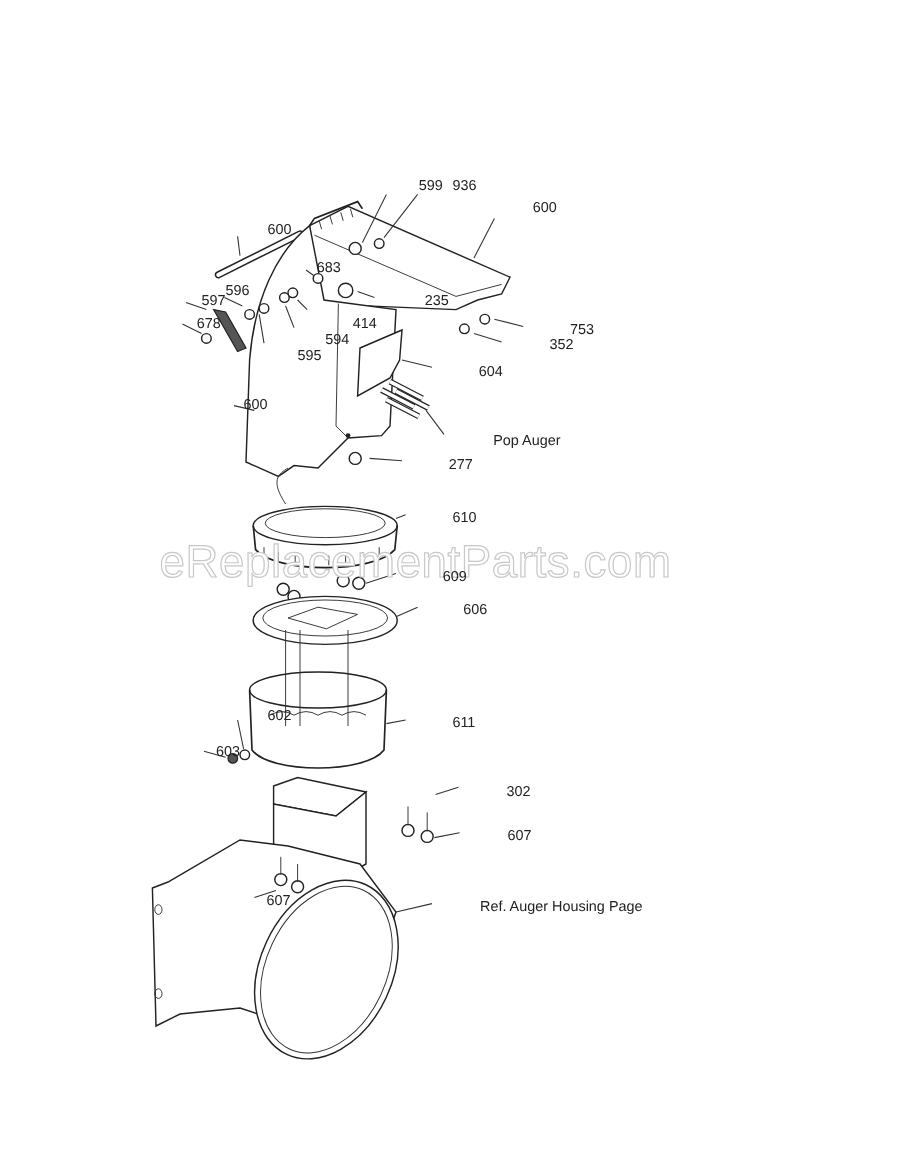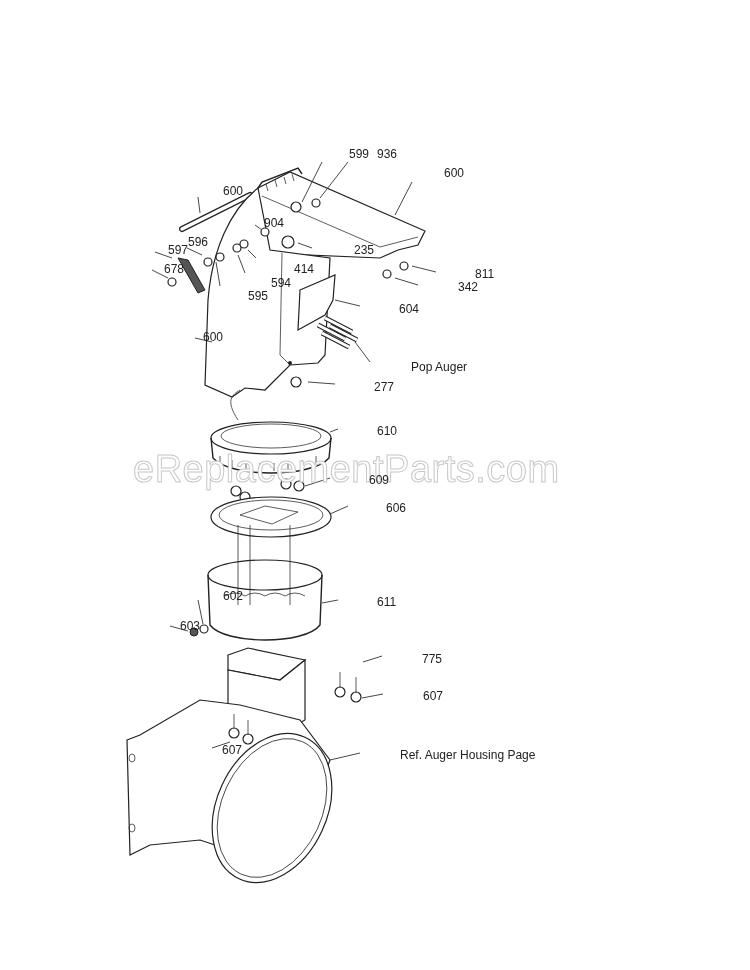--- a/index.html
+++ b/index.html
@@ -159,37 +159,37 @@
       <line class="lead" x1="360" y1="753" x2="330" y2="760"></line>
     </g>
   </svg>
 
   <div class="watermark">eReplacementParts.com</div>
 
   <span class="lbl" style="left:313px;top:148px">599</span>
   <span class="lbl" style="left:341px;top:148px">936</span>
   <span class="lbl" style="left:408px;top:167px">600</span>
   <span class="lbl" style="left:187px;top:185px">600</span>
-  <span class="lbl" style="left:228px;top:217px">904</span>
+  <span class="lbl" style="left:228px;top:217px">683</span>
   <span class="lbl" style="left:152px;top:236px">596</span>
   <span class="lbl" style="left:318px;top:244px">235</span>
   <span class="lbl" style="left:132px;top:244px">597</span>
   <span class="lbl" style="left:258px;top:263px">414</span>
   <span class="lbl" style="left:128px;top:263px">678</span>
-  <span class="lbl" style="left:439px;top:268px">811</span>
+  <span class="lbl" style="left:439px;top:268px">753</span>
   <span class="lbl" style="left:235px;top:277px">594</span>
-  <span class="lbl" style="left:422px;top:281px">342</span>
+  <span class="lbl" style="left:422px;top:281px">352</span>
   <span class="lbl" style="left:212px;top:290px">595</span>
   <span class="lbl" style="left:363px;top:303px">604</span>
   <span class="lbl" style="left:167px;top:331px">600</span>
   <span class="lbl" style="left:375px;top:361px">Pop Auger</span>
   <span class="lbl" style="left:338px;top:381px">277</span>
   <span class="lbl" style="left:341px;top:425px">610</span>
   <span class="lbl" style="left:333px;top:474px">609</span>
   <span class="lbl" style="left:350px;top:502px">606</span>
   <span class="lbl" style="left:341px;top:596px">611</span>
   <span class="lbl" style="left:187px;top:590px">602</span>
   <span class="lbl" style="left:144px;top:620px">603</span>
-  <span class="lbl" style="left:386px;top:653px">775</span>
+  <span class="lbl" style="left:386px;top:653px">302</span>
   <span class="lbl" style="left:387px;top:690px">607</span>
   <span class="lbl" style="left:186px;top:744px">607</span>
   <span class="lbl" style="left:364px;top:749px">Ref. Auger Housing Page</span>
 </div>
 
 </body></html>

